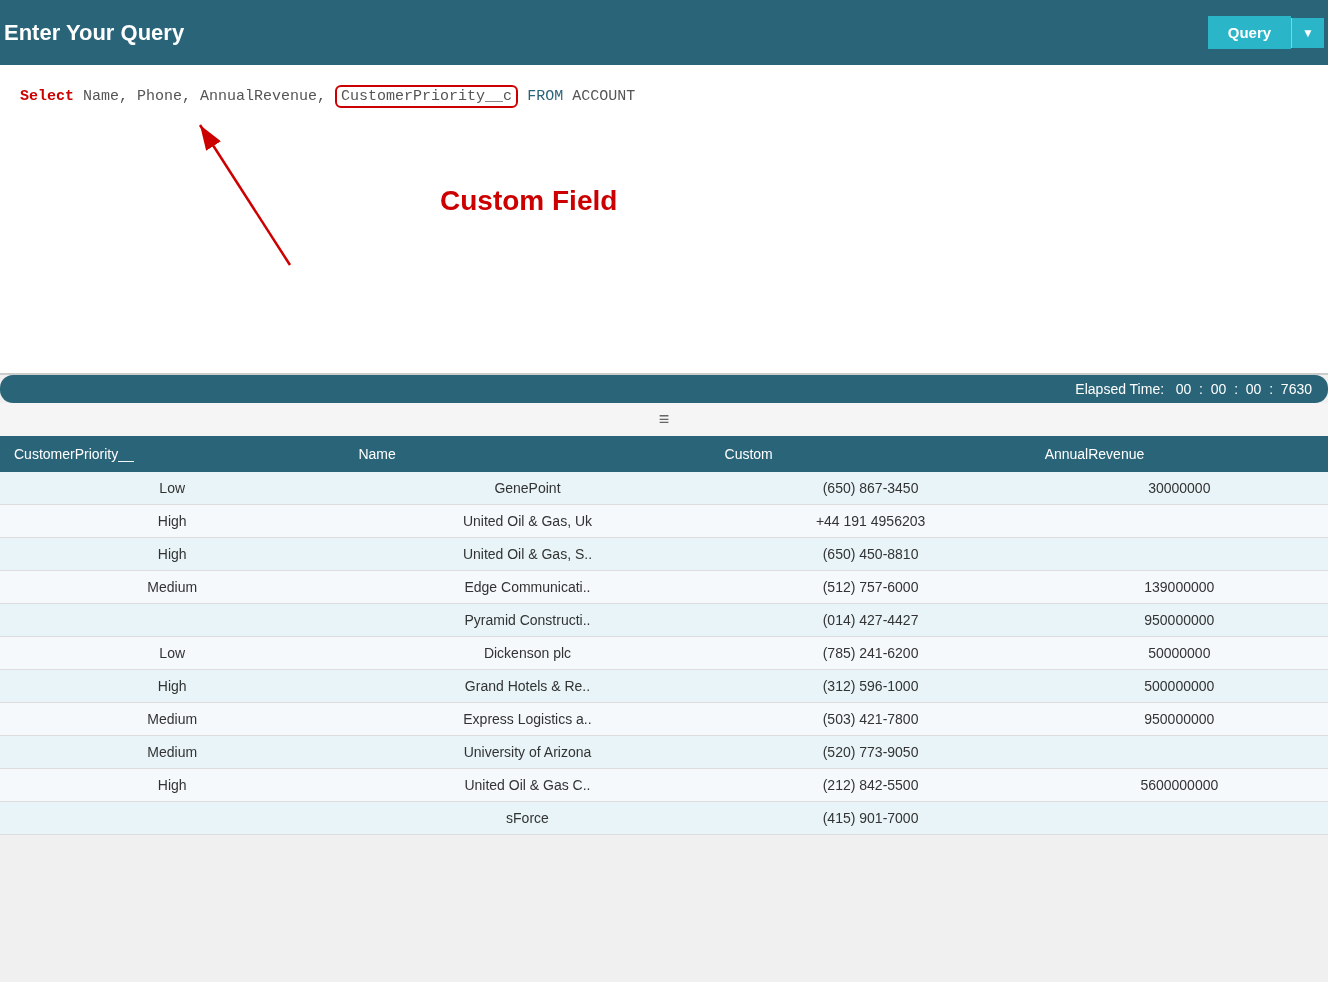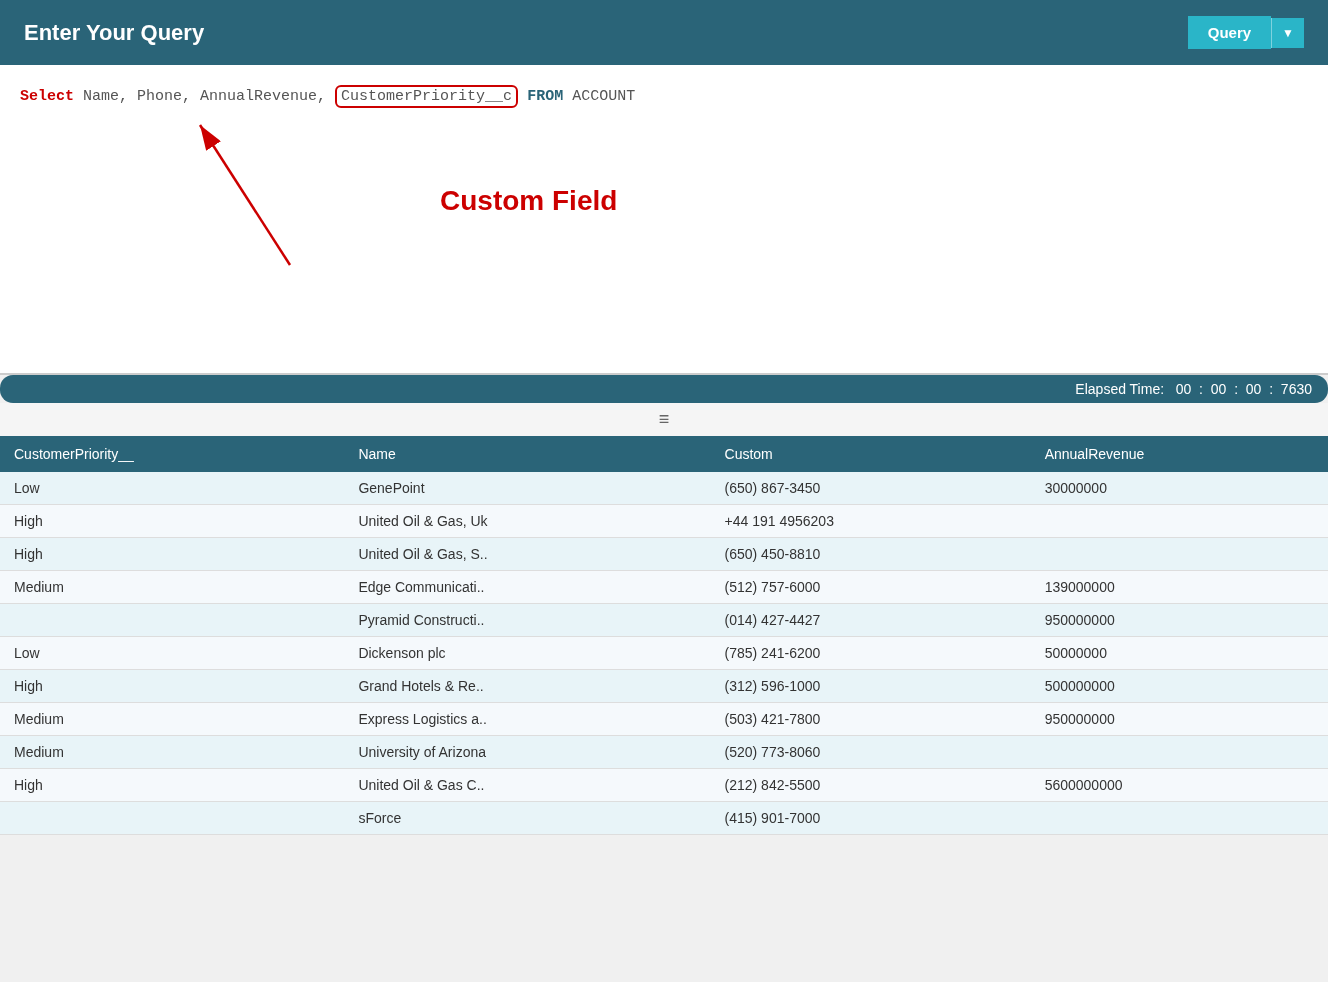--- a/index.html
+++ b/index.html
@@ -1,21 +1,21 @@
 <!DOCTYPE html>
 <html><head>
   <meta charset="utf-8">
   <style>
     * { margin: 0; padding: 0; box-sizing: border-box; }
     body { font-family: Arial, sans-serif; background: #f0f0f0; width: 1328px; min-height: 982px; }
 
     
     .header {
       background: #2a6478;
-      padding: 16px 24px;
+      padding: 16px 4px;
       display: flex;
       align-items: center;
       justify-content: space-between;
     }
     .header-title {
       color: white;
       font-size: 22px;
       font-weight: bold;
     }
     .query-btn-group {
@@ -117,20 +117,21 @@
     }
     tbody tr:nth-child(even) {
       background: #f5f9fc;
     }
     tbody td {
       padding: 8px 14px;
       font-size: 14px;
       color: #333;
       border-bottom: 1px solid #ddd;
       white-space: nowrap;
+      text-align: center;
     }
 
     
     svg.arrow {
       position: absolute;
       top: 0;
       left: 0;
       pointer-events: none;
     }
   </style>
@@ -143,21 +144,21 @@
     <button class="query-btn">Query</button>
     <button class="query-dropdown">▼</button>
   </div>
 </div>
 
 <div class="query-editor">
   <div class="query-code">
     <span class="kw-select">Select</span>
     <span class="kw-fields"> </span><span style="color:#555;font-family:'Courier New',monospace;">Name, Phone, AnnualRevenue,</span>
     <span class="custom-field-highlight">CustomerPriority__c</span>
-    <span style="color:#2a6478;font-weight:bold;font-family:'Courier New',monospace;"> FROM </span><span class="kw-object">ACCOUNT</span>
+    <span style="color:#2a6478;font-weight:normal;font-family:'Courier New',monospace;"> FROM </span><span class="kw-object">ACCOUNT</span>
   </div>
 
   <svg class="arrow" width="600" height="260">
     <defs>
       <marker id="arrowhead" markerWidth="10" markerHeight="7" refX="10" refY="3.5" orient="auto">
         <polygon points="0 0, 10 3.5, 0 7" fill="#cc0000"></polygon>
       </marker>
     </defs>
 
     <line x1="290" y1="200" x2="200" y2="60" stroke="#cc0000" stroke-width="2.5" marker-end="url(#arrowhead)"></line>
@@ -238,21 +239,21 @@
         </tr>
         <tr>
           <td>Medium</td>
           <td>Express Logistics a..</td>
           <td>(503) 421-7800</td>
           <td>950000000</td>
         </tr>
         <tr>
           <td>Medium</td>
           <td>University of Arizona</td>
-          <td>(520) 773-8060</td>
+          <td>(520) 773-9050</td>
           <td></td>
         </tr>
         <tr>
           <td>High</td>
           <td>United Oil &amp; Gas C..</td>
           <td>(212) 842-5500</td>
           <td>5600000000</td>
         </tr>
         <tr>
           <td></td>

